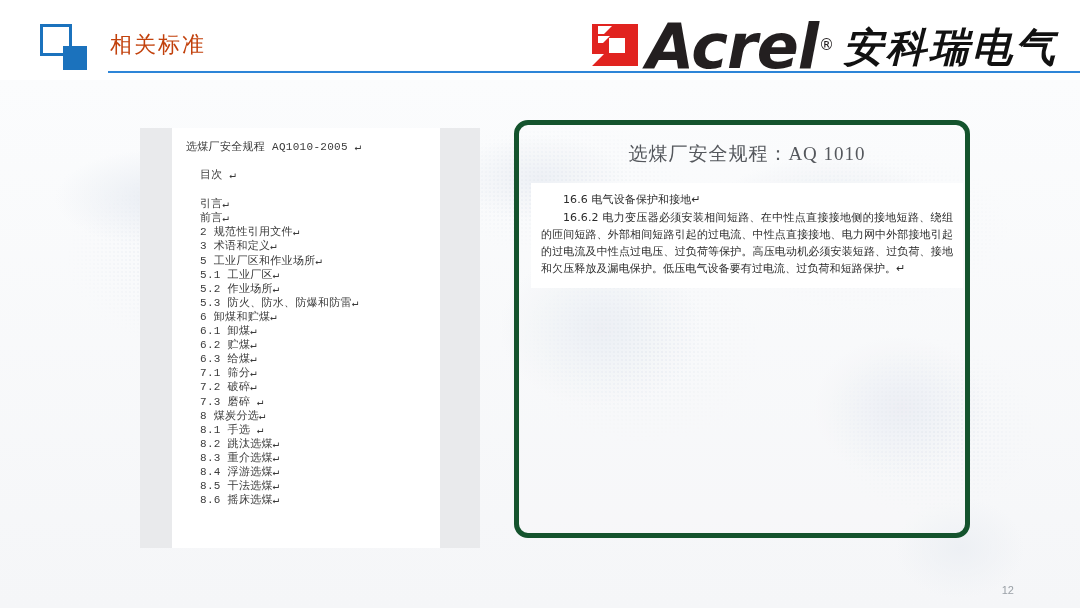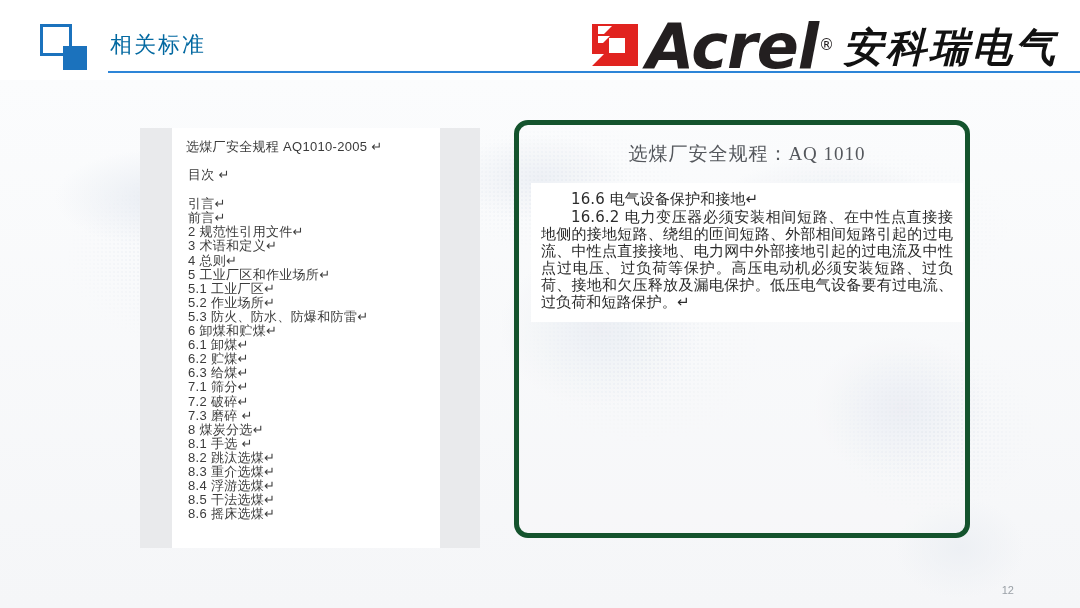--- a/index.html
+++ b/index.html
@@ -87,21 +87,21 @@
     position: absolute;
     left: 23px; top: 22px;
     width: 24px; height: 24px;
     background: #1b72bd;
   }
   .header-title {
     position: absolute;
     left: 110px; top: 30px;
     font-family: "Liberation Serif", "DejaVu Serif", serif;
     font-size: 22px;
-    color: #0369a1;
+    color: #c2410c;
     letter-spacing: 2px;
     white-space: nowrap;
   }
   .header-rule {
     position: absolute;
     left: 108px; top: 71px;
     width: 972px; height: 2px;
     background: #2e86d8;
   }
 
@@ -156,32 +156,32 @@
     z-index: 3;
   }
   .doc-page {
     position: absolute;
     left: 32px; top: 0px;
     width: 268px; height: 420px;
     background: #ffffff;
     overflow: hidden;
   }
   .doc-line {
-    font-family: Liberation Sans, sans-serif;
-    font-size: 13px;
+    font-family: Liberation Mono, monospace;
+    font-size: 11px;
     color: #3b3b3b;
     line-height: 14.1px;
     white-space: nowrap;
     letter-spacing: .3px;
   }
   .doc-head {
     padding: 12px 0 0 14px;
   }
   .doc-toc {
-    padding: 0 0 0 16px;
+    padding: 0 0 0 28px;
   }
   .doc-gap-sm { height: 14px; }
   .doc-gap-md { height: 15px; }
 
   
   .std-panel {
     position: absolute;
     left: 514px; top: 120px;
     width: 456px; height: 418px;
     border: 5px solid #14532d;
@@ -204,21 +204,21 @@
   .std-body {
     position: absolute;
     left: 12px; top: 58px;
     width: 432px;
     background: #ffffff;
     padding: 8px 10px 10px 10px;
     box-sizing: border-box;
   }
   .std-p {
     font-family: "DejaVu Sans", "Liberation Sans", sans-serif;
-    font-size: 15px;
+    font-size: 11px;
     color: #2c2c2c;
     line-height: 17px;
     text-align: justify;
     text-indent: 2em;
     margin: 0 0 1px 0;
     letter-spacing: .1px;
   }
 
   
   .page-num {
@@ -268,21 +268,20 @@
     <div class="doc-page">
       <div class="doc-line doc-head">选煤厂安全规程 AQ1010-2005 ↵</div>
       <div class="doc-gap-sm"></div>
       <div class="doc-line doc-toc">目次 ↵</div>
       <div class="doc-gap-md"></div>
       <div id="toc-list">
           <div class="doc-line doc-toc">引言↵</div>
           <div class="doc-line doc-toc">前言↵</div>
           <div class="doc-line doc-toc">2 规范性引用文件↵</div>
           <div class="doc-line doc-toc">3 术语和定义↵</div>
-          <div class="doc-line doc-toc">4 总则↵</div>
           <div class="doc-line doc-toc">5 工业厂区和作业场所↵</div>
           <div class="doc-line doc-toc">5.1 工业厂区↵</div>
           <div class="doc-line doc-toc">5.2 作业场所↵</div>
           <div class="doc-line doc-toc">5.3 防火、防水、防爆和防雷↵</div>
           <div class="doc-line doc-toc">6 卸煤和贮煤↵</div>
           <div class="doc-line doc-toc">6.1 卸煤↵</div>
           <div class="doc-line doc-toc">6.2 贮煤↵</div>
           <div class="doc-line doc-toc">6.3 给煤↵</div>
           <div class="doc-line doc-toc">7.1 筛分↵</div>
           <div class="doc-line doc-toc">7.2 破碎↵</div>

